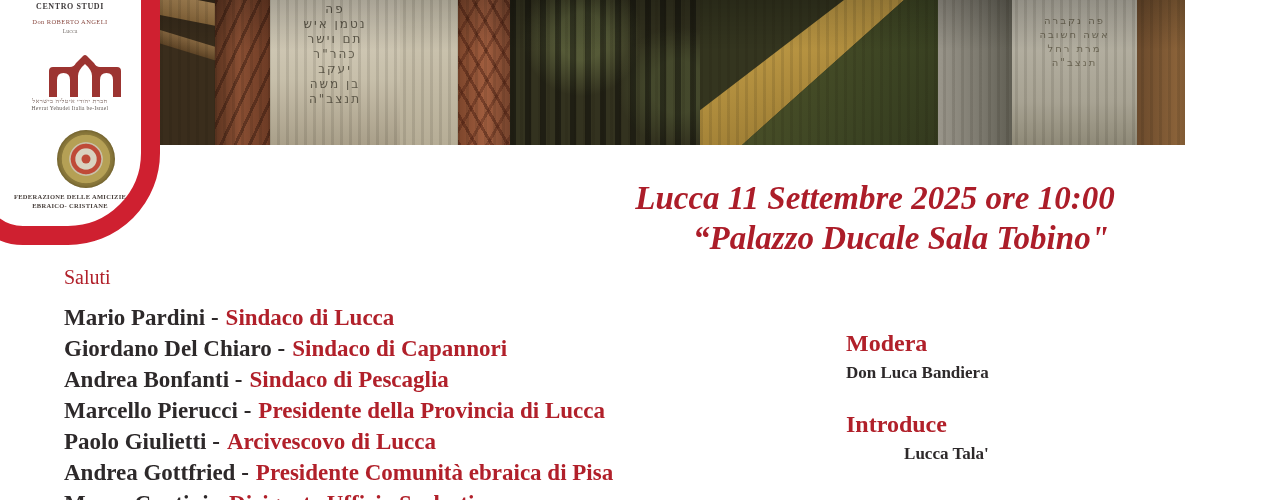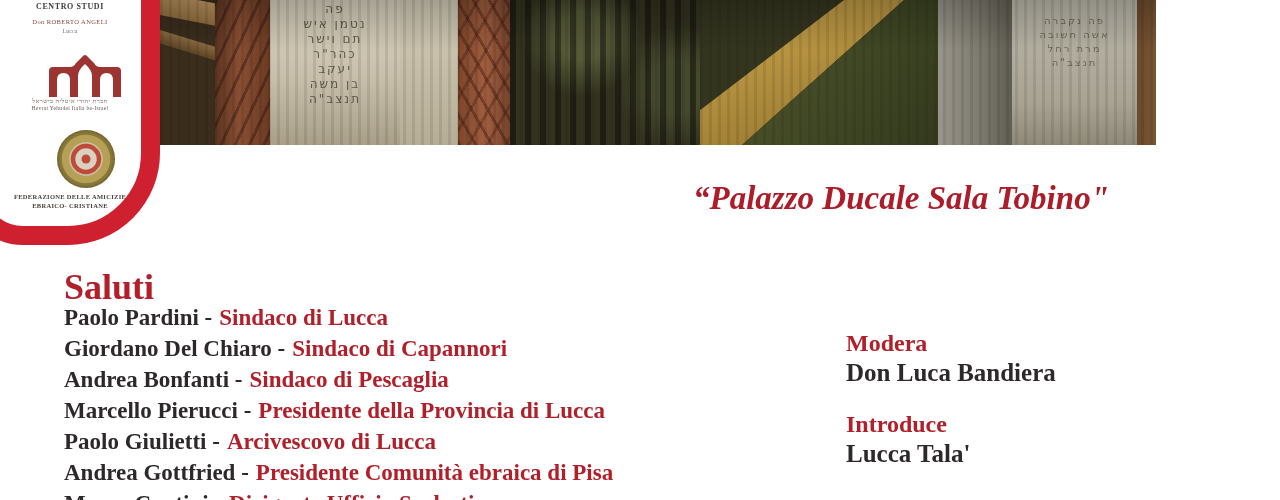--- a/index.html
+++ b/index.html
@@ -1,19 +1,20 @@
 <!DOCTYPE html>
 <html><head>
 <meta charset="utf-8">
 <style>
   html,body{margin:0;padding:0;}
   #poster{
     position:relative; width:1156px; height:500px;
     background:#ffffff; overflow:hidden;
     font-family:"Liberation Serif","DejaVu Serif",serif;
+    padding-left:29px;
   }
   .abs{position:absolute;}
 
   
   .bracket{
     left:-35px; top:-90px; width:157px; height:297px;
     border:19px solid #cf2030;
     border-radius:0 0 92px 58px;
   }
 
@@ -91,28 +92,28 @@
 
   
   .event-title{left:530px; top:178px; width:690px; text-align:center;
     color:#ac1d29; font-weight:bold; font-style:italic;
     font-size:33px; line-height:40px;}
   .event-title .l2{padding-left:52px;}
 
   
   .red{color:#b1202a;}
   .dark{color:#2d292a;}
-  .saluti{left:64px; top:266px; font-size:36px; font-weight:bold;}
+  .saluti{left:64px; top:266px; font-size:20px; font-weight:normal;}
   .speakers{left:64px; top:302px; font-size:23px; font-weight:bold; line-height:31px; white-space:nowrap;}
   .speakers .role{margin-left:7px;}
   .speakers .name{margin-right:0;}
 
   .rightcol{left:846px; top:328px; font-weight:bold; white-space:nowrap;}
   .rightcol .label{font-size:24px; line-height:30px;}
-  .rightcol .pname{font-size:25px; line-height:30px;}
+  .rightcol .pname{font-size:17px; line-height:30px;text-align:right;}
   .rightcol .grp2{margin-top:21px;}
 </style>
 </head>
 <body>
 
 <div id="poster">
 
   <div class="abs bracket"></div>
 
   <div class="abs cs-block">
@@ -178,28 +179,29 @@
 מרת רחל
 תנצב"ה</div>
     </div>
     <div class="browncol"></div>
     <div class="wedge"></div>
     <div class="orange"></div>
     <div class="ptexture"></div>
   </div>
 
   <div class="abs event-title">
+    <div class="l1">Lucca 11 Settembre 2025 ore 10:00</div>
     <div class="l2">“Palazzo Ducale Sala Tobino"</div>
   </div>
 
   <div class="abs saluti red">Saluti</div>
 
   <div class="abs speakers">
     <div>
-      <span class="dark name">Paolo Pardini -</span><span class="red role">Sindaco di Lucca</span>
+      <span class="dark name">Mario Pardini -</span><span class="red role">Sindaco di Lucca</span>
     </div>
     <div>
       <span class="dark name">Giordano Del Chiaro -</span><span class="red role">Sindaco di Capannori</span>
     </div>
     <div>
       <span class="dark name">Andrea Bonfanti -</span><span class="red role">Sindaco di Pescaglia</span>
     </div>
     <div>
       <span class="dark name">Marcello Pierucci -</span><span class="red role">Presidente della Provincia di Lucca</span>
     </div>

